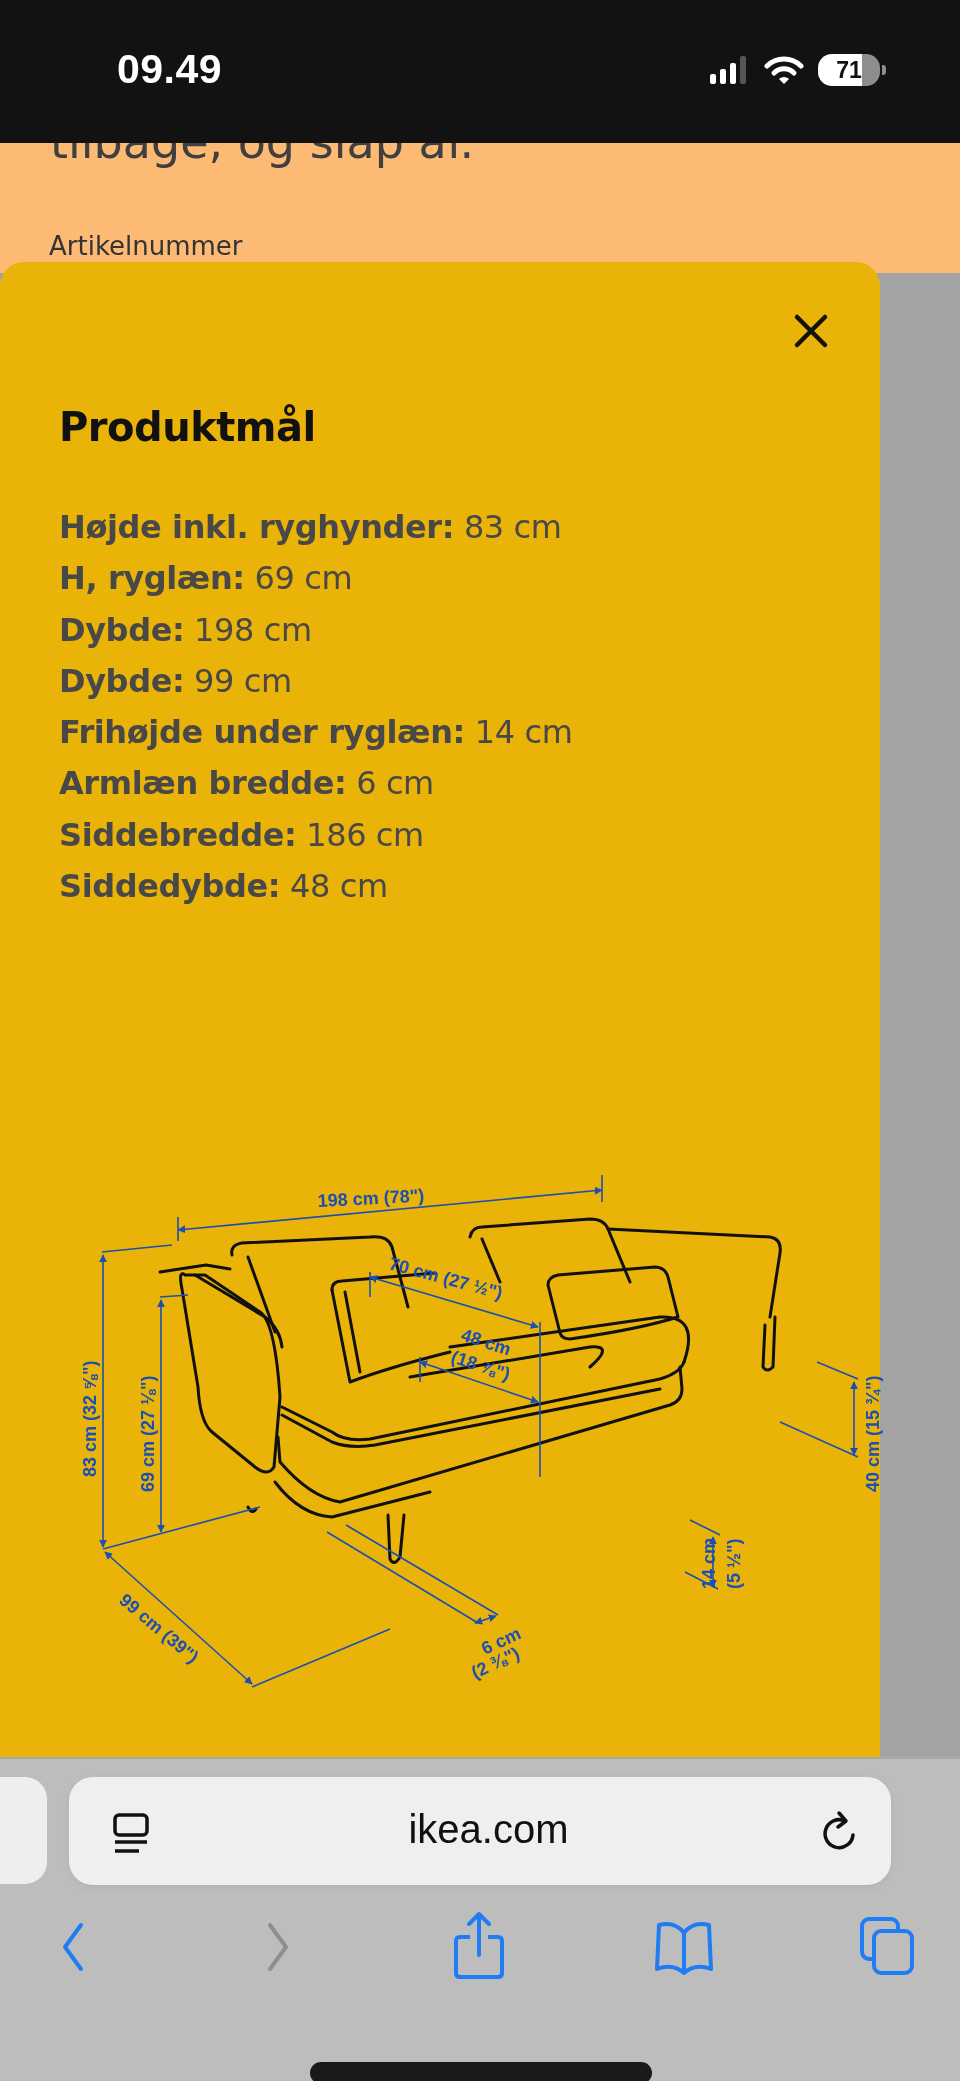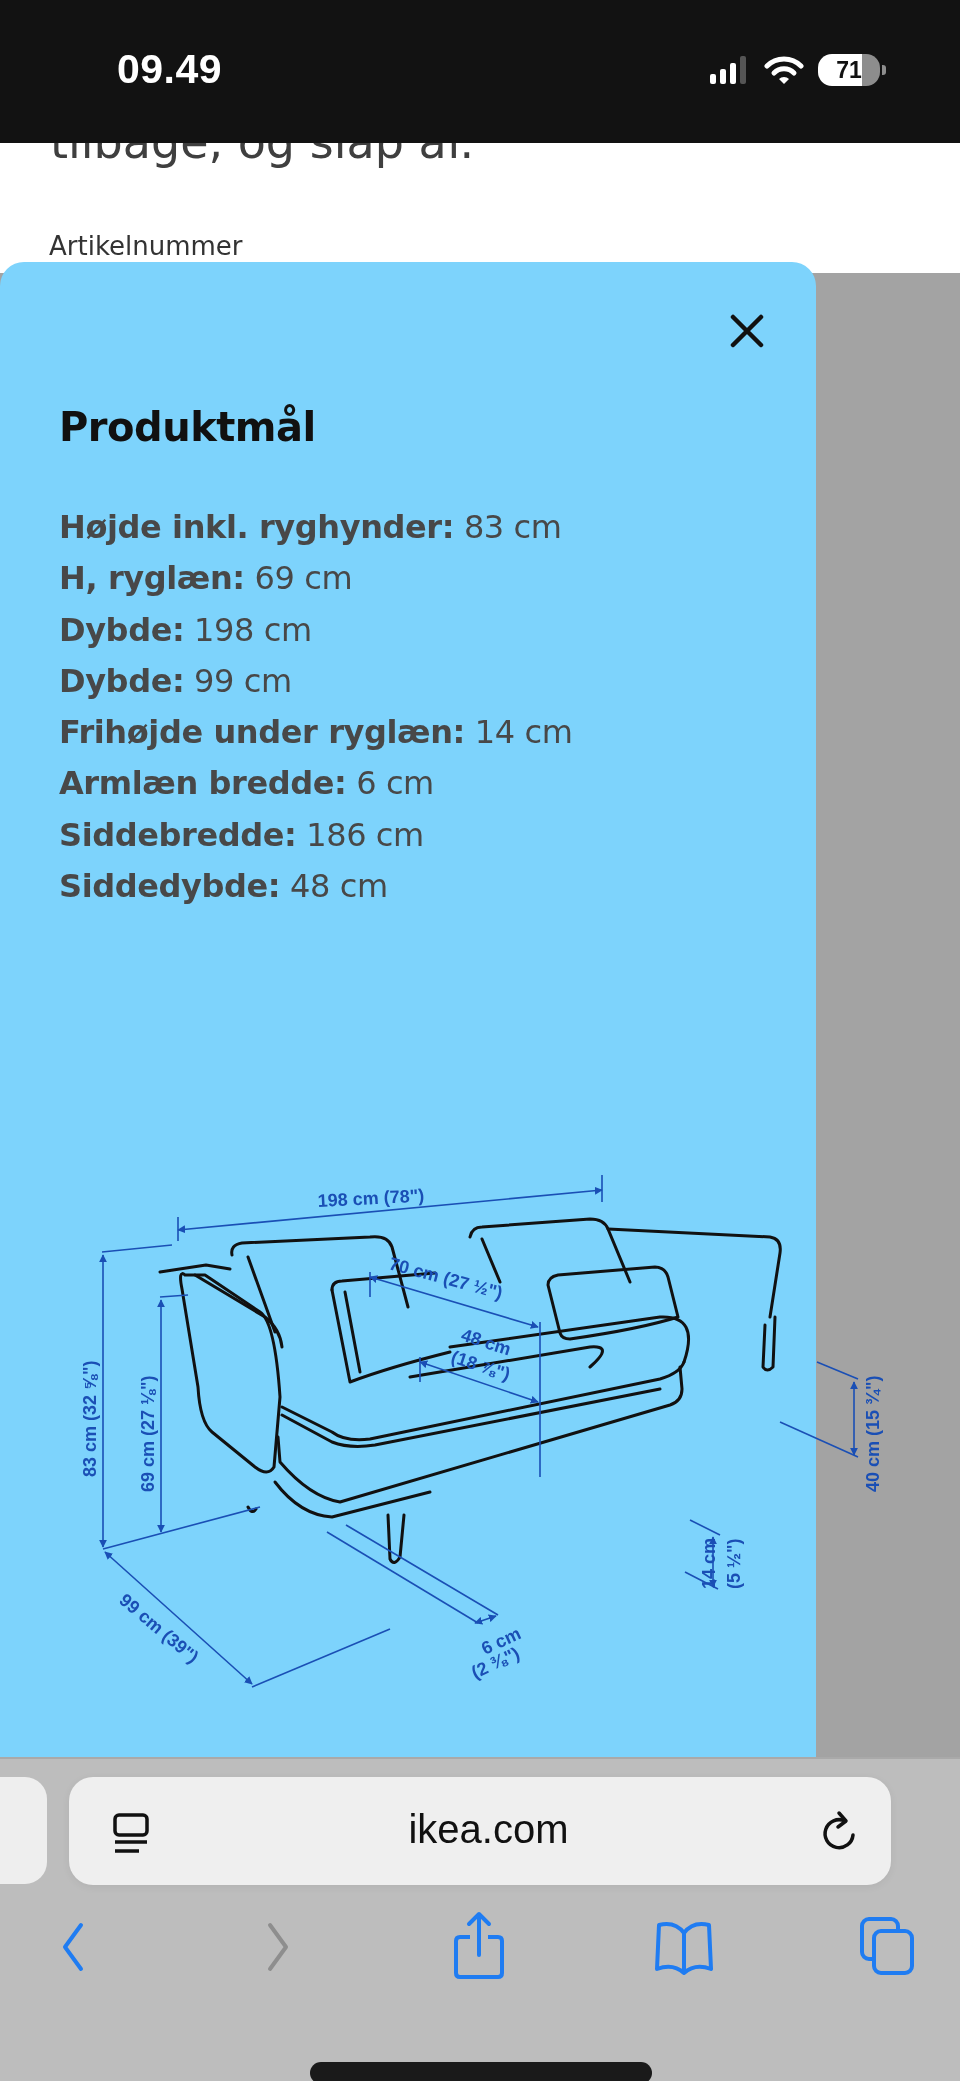--- a/index.html
+++ b/index.html
@@ -3,25 +3,25 @@
 <meta charset="utf-8">
 <style>
   * { box-sizing: border-box; margin: 0; padding: 0; }
   html, body { width: 960px; height: 2081px; overflow: hidden; background: #a3a3a3; font-family: "DejaVu Sans", "Liberation Sans", sans-serif; }
   .statusbar { position: absolute; left: 0; top: 0; width: 960px; height: 143px; background: #121212; color: #fff; }
   .time { position: absolute; left: 117px; top: 46px; font-family: "Liberation Sans", sans-serif; font-weight: 700; font-size: 41px; letter-spacing: 0.5px; }
   .sb-icons { position: absolute; right: 80px; top: 52px; height: 36px; display: flex; align-items: center; gap: 14px; }
   .battery { width: 62px; height: 32px; border-radius: 14px; background: linear-gradient(90deg, #fff 0 71%, #8d8d8d 71% 100%); color: #111; font-family: "Liberation Sans", sans-serif; font-weight: 700; font-size: 23px; display: flex; align-items: center; justify-content: center; position: relative; }
   .battery::after { content: ""; position: absolute; right: -6px; top: 11px; width: 4px; height: 10px; background: #8d8d8d; border-radius: 0 3px 3px 0; }
 
-  .bgpage { position: absolute; left: 0; top: 143px; width: 960px; height: 130px; background: #ffffff; overflow: hidden; }
+  .bgpage { position: absolute; left: 0; top: 143px; width: 960px; height: 130px; background: #fdba74; overflow: hidden; }
   .bg-text1 { position: absolute; left: 50px; top: -28px; font-size: 46px; color: #3f3f3f; }
   .bg-text2 { position: absolute; left: 49px; top: 88px; font-size: 26px; color: #333; }
 
-  .sheet { position: absolute; left: 0; top: 262px; width: 816px; height: 1495px; background: #7dd3fc; border-radius: 24px 24px 0 0; }
+  .sheet { position: absolute; left: 0; top: 262px; width: 880px; height: 1495px; background: #eab308; border-radius: 24px 24px 0 0; }
   .close { position: absolute; right: 50px; top: 50px; width: 38px; height: 38px; cursor: pointer; }
   .title { position: absolute; left: 59px; top: 142px; font-size: 40px; font-weight: 700; color: #111; letter-spacing: -0.5px; }
   .specs { position: absolute; left: 59px; top: 240px; list-style: none; }
   .specs li { font-size: 32px; line-height: 51.3px; color: #484848; white-space: nowrap; letter-spacing: -0.4px; }
   .specs .lbl { font-weight: 700; margin-top: 44px; }
   .diagram { position: absolute; left: 70px; top: 895px; width: 830px; height: 600px; }
 
   .bottombar { position: absolute; left: 0; top: 1757px; width: 960px; height: 324px; background: #bdbdbd; border-top: 2px solid #a9a9a9; }
   .prevtab { position: absolute; left: -30px; top: 18px; width: 77px; height: 107px; background: #eeeeee; border-radius: 22px; }
   .urlbar { position: absolute; left: 69px; top: 18px; width: 822px; height: 108px; background: #efefef; border-radius: 24px; box-shadow: 0 2px 8px rgba(0,0,0,0.06); }

